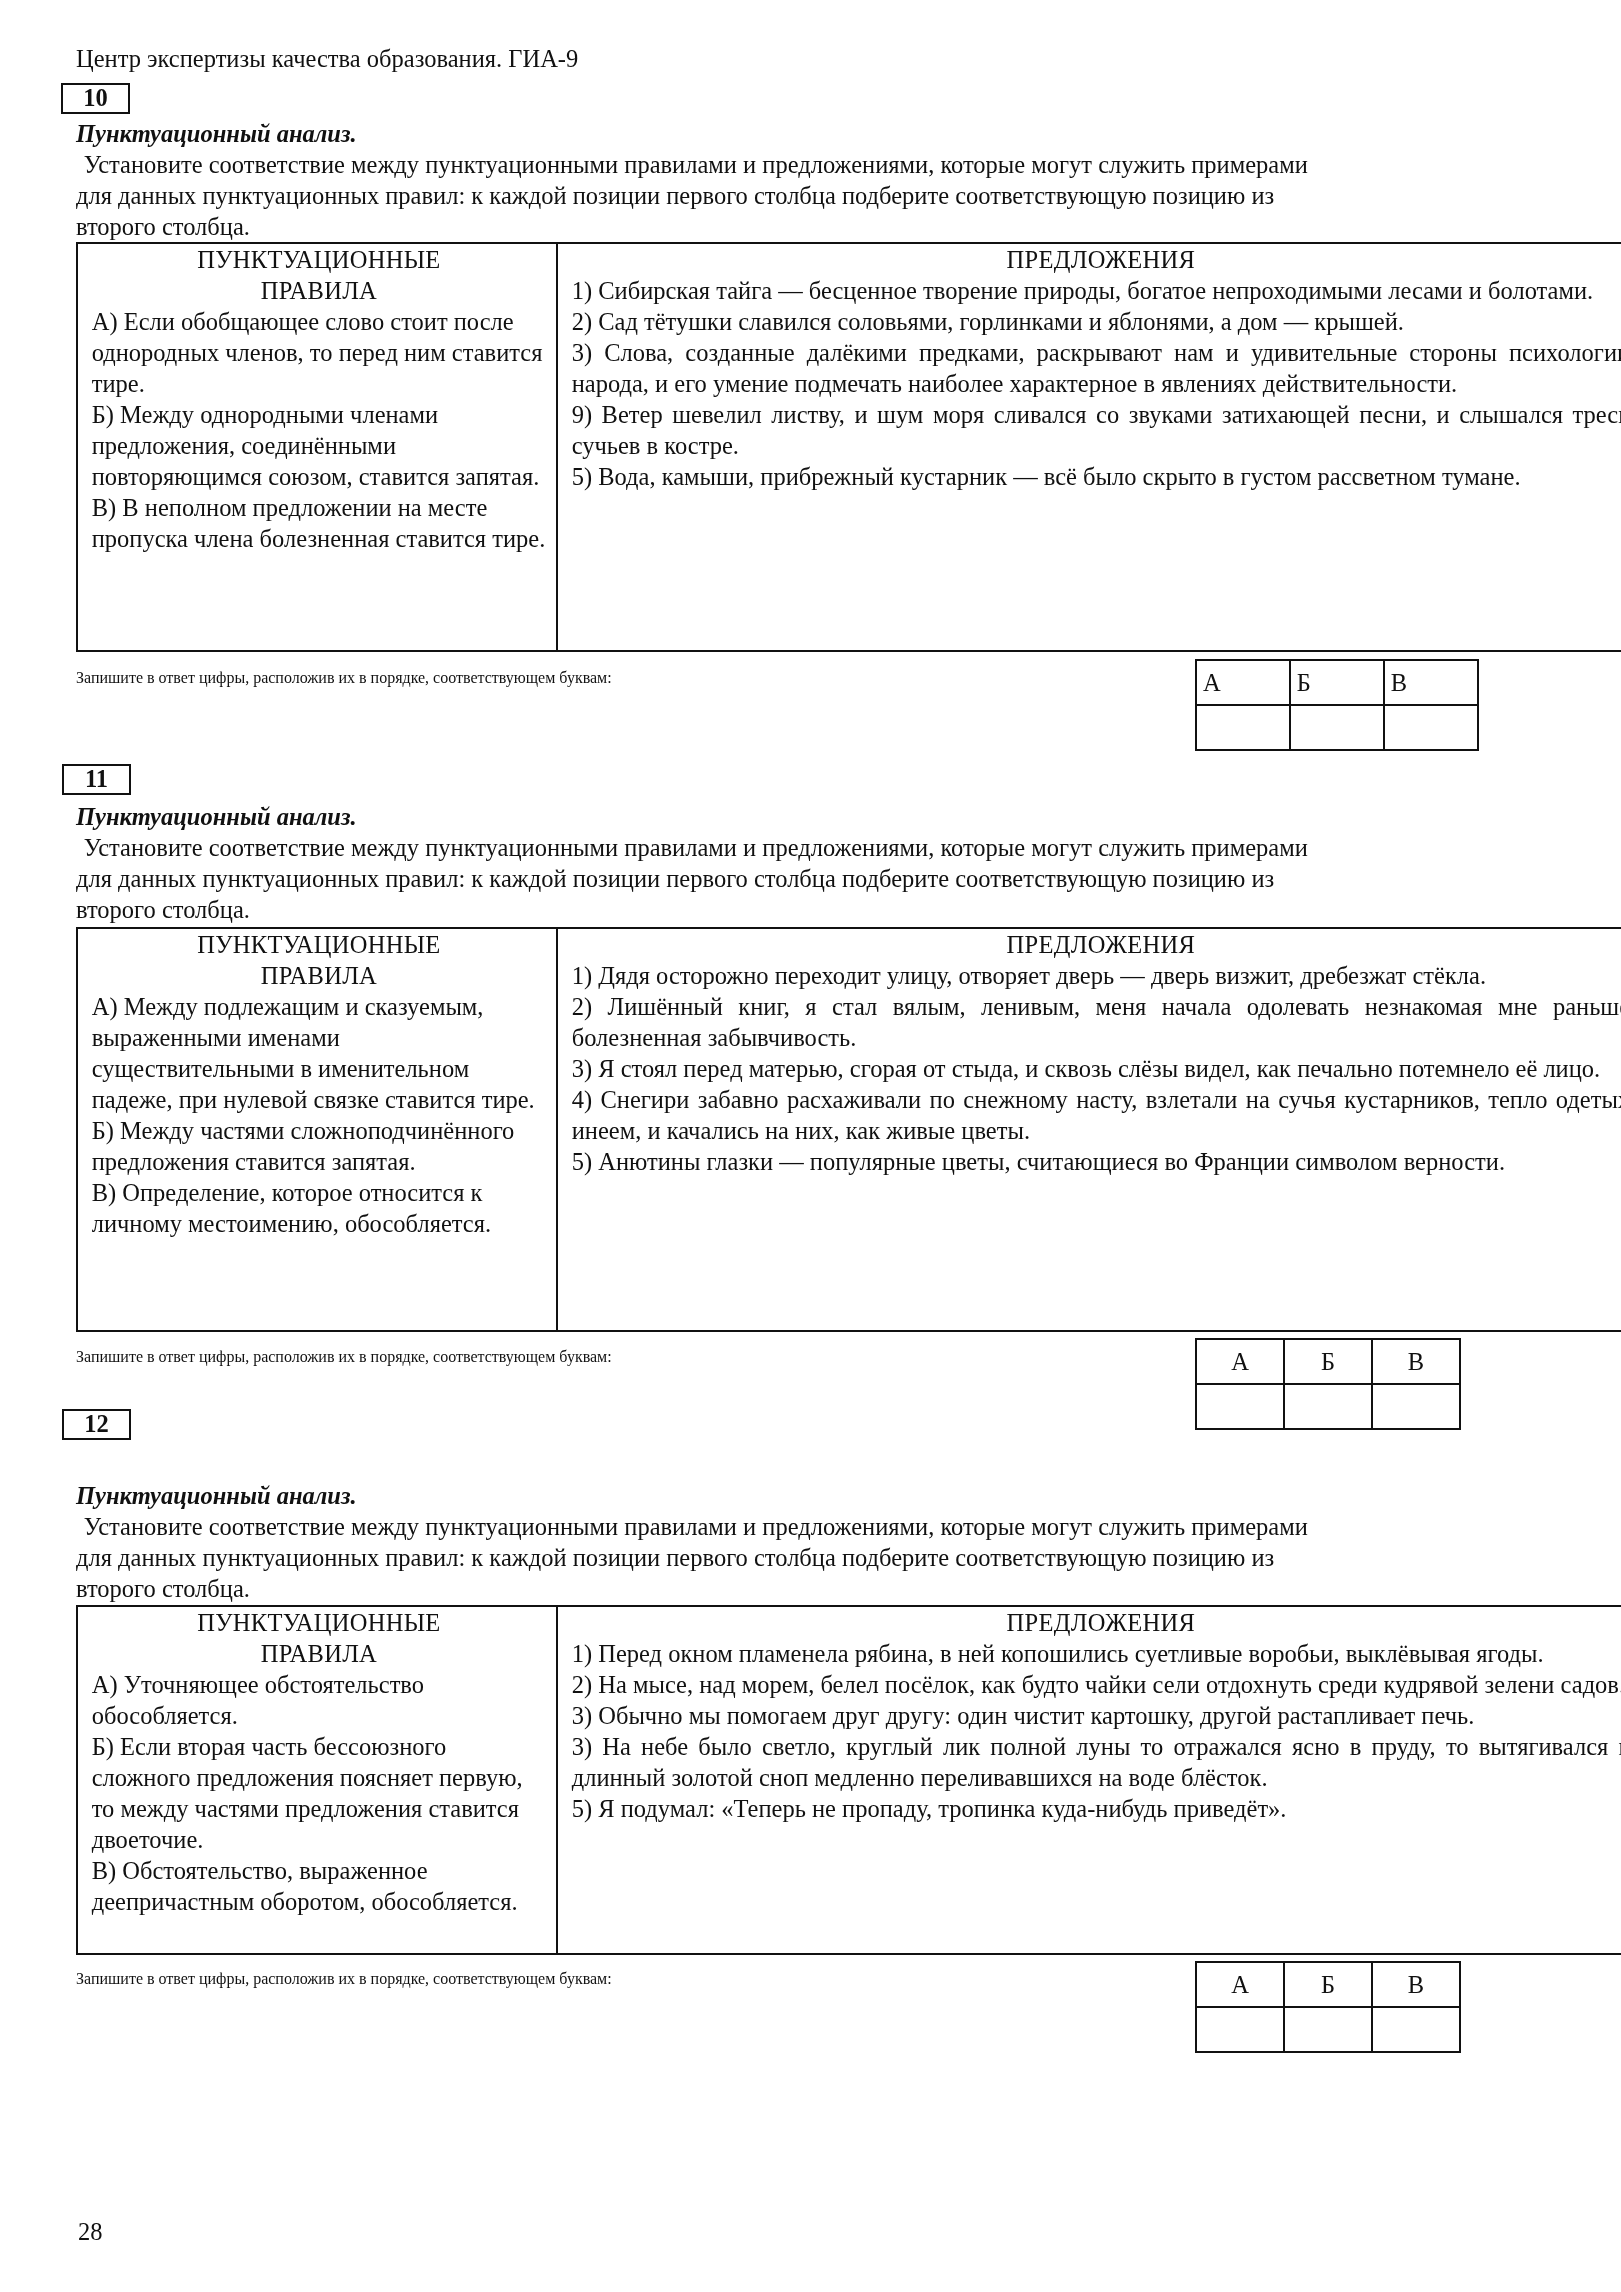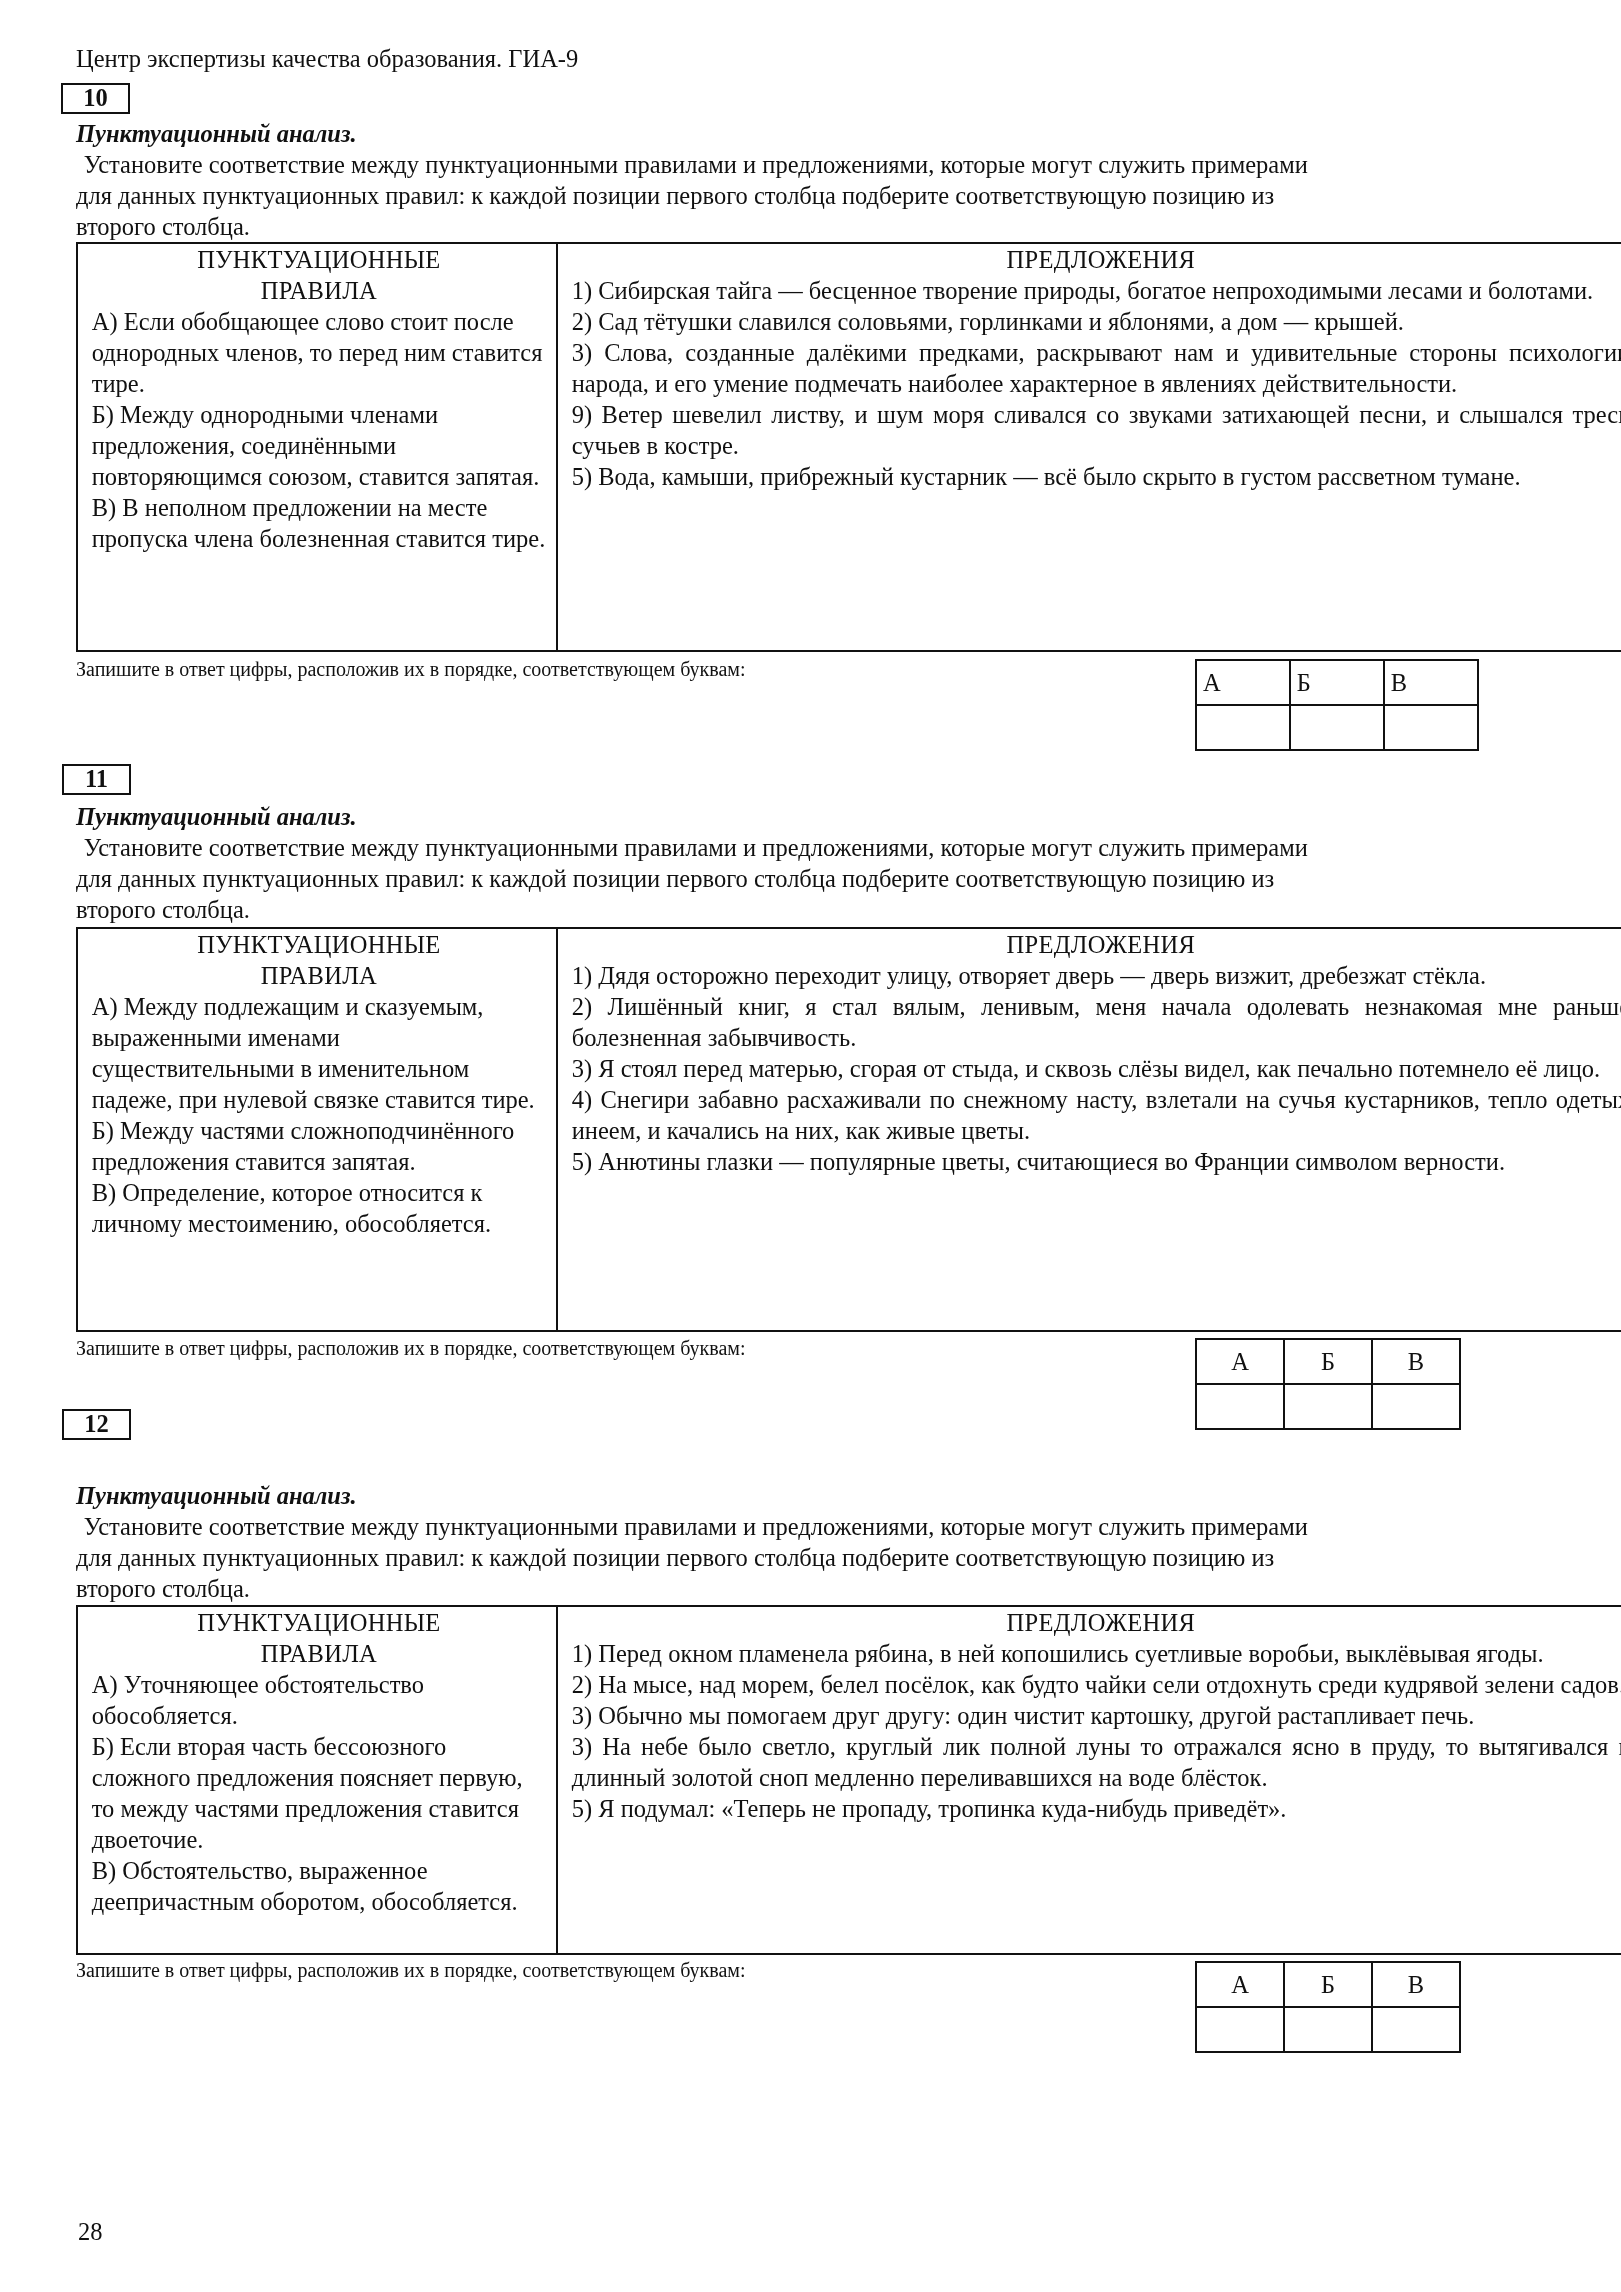--- a/index.html
+++ b/index.html
@@ -23,21 +23,21 @@
   .instr .first { text-indent: 7.8px; }
   .match-table {
     left: 76px; width: 1562px; box-sizing: border-box;
     border: 2.9px solid #111; display: flex;
   }
   .col-left { width: 480px; border-right: 2px solid #111; box-sizing: border-box; padding: 0 9.8px 0 13.7px; }
   .col-right { flex: 1; padding: 0 5.9px 0 13.7px; }
   .col-head { text-align: center; font-size: 24.5px; line-height: 31px; letter-spacing: 0.3px; }
   .rule { font-size: 24.5px; line-height: 31px; }
   .sent { font-size: 24.5px; line-height: 31px; text-align: justify; text-align-last: left; }
-  .answer-note { left: 76px; font-size: 20px; line-height: 31px; }
+  .answer-note { left: 76px; font-size: 16px; line-height: 31px; margin-top: 8px; }
   .answer-box { border-collapse: collapse; }
   .answer-box td {
     border: 2.9px solid #111; width: 86px; height: 43px; font-size: 24.5px;
     padding: 0; vertical-align: middle;
   }
   .answer-box.left-al td.h { text-align: left; padding-left: 5.9px; }
   .answer-box.center-al td.h { text-align: center; }
   .page-number { left: 78px; top: 2217px; font-size: 24.5px; line-height: 29px; }
 </style>
 </head>

